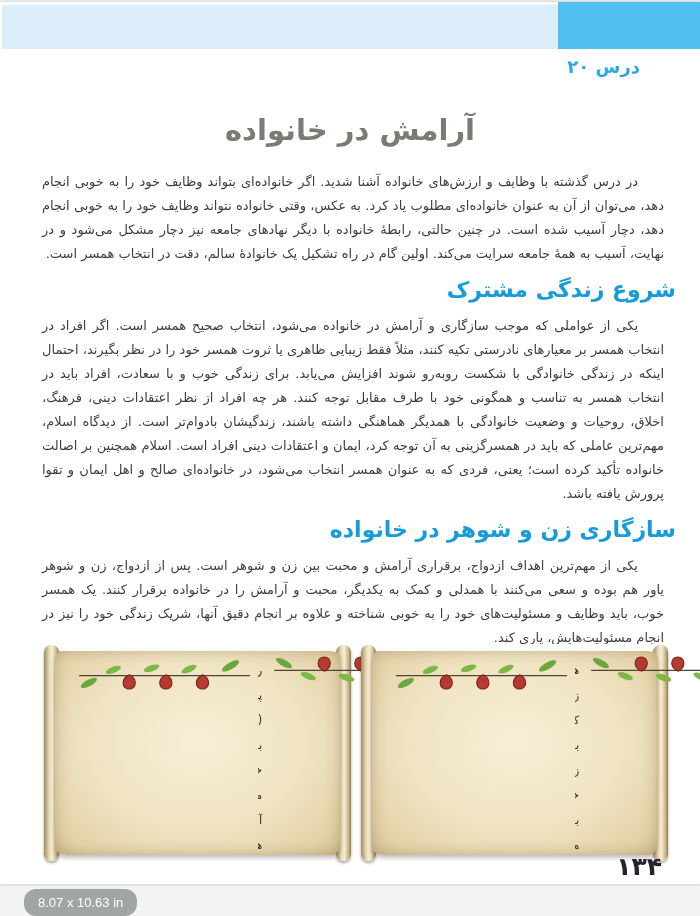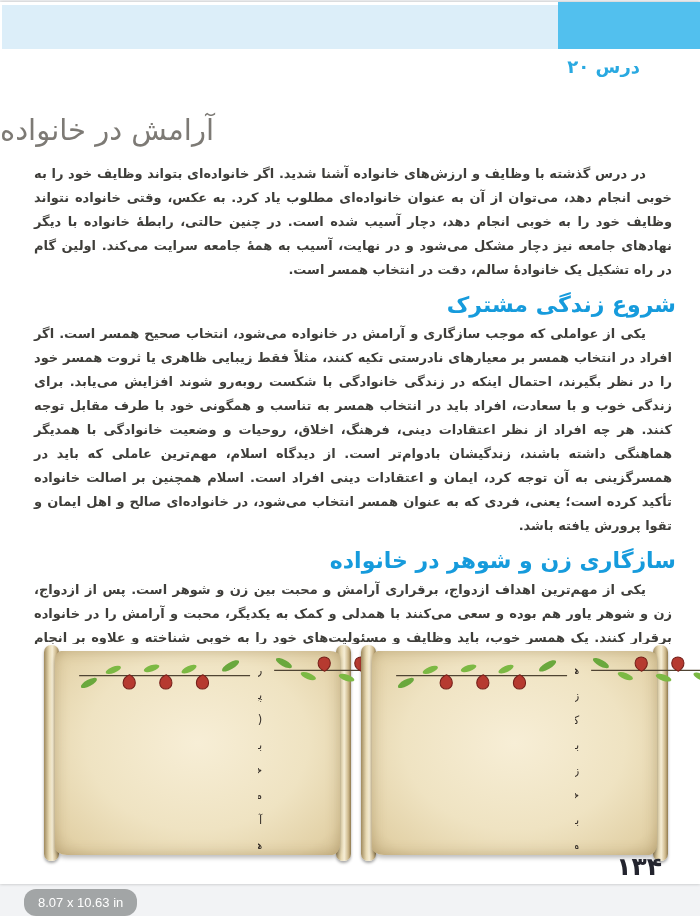--- a/index.html
+++ b/index.html
@@ -22,30 +22,30 @@
     position:absolute; top:0; right:0; width:142px; height:47px;
     background:var(--corner-block,#52c0ee);
   }
   .lesson-tab {
     position:absolute; top:54px; right:60px;
     color:var(--lesson,#29a9e1); font-size:18px; font-weight:bold;
     direction:rtl;
   }
   .page-title {
     position:absolute; top:92px; left:0; width:100%;
-    text-align:left; color:var(--title,#7d7a75);
-    font-size:29px; font-weight:normal; direction:rtl;
+    text-align:center; color:var(--title,#7d7a75);
+    font-size:29px; font-weight:bold; direction:rtl;
   }
   
   .content {
     position:absolute; top:156px; right:24px; left:30px; height:486px;
     overflow:hidden; direction:rtl; text-align:justify;
     color:var(--body-text,#3f3e3a); font-size:13px; line-height:24px;
   }
-  .content p { margin:4px; text-indent:26px;font-weight:bold; }
+  .content p { margin:12px; text-indent:26px; }
   .section-heading {
     color:var(--heading,#169bdc); font-size:22px; font-weight:bold;
     margin:11px 0 5px; text-indent:0;
   }
   
   .scrolls-row {
     position:absolute; top:645px; left:44px; right:32px; height:212px;
     display:flex; gap:10px; direction:ltr;
   }
   .scroll { position:relative; flex:1; }

